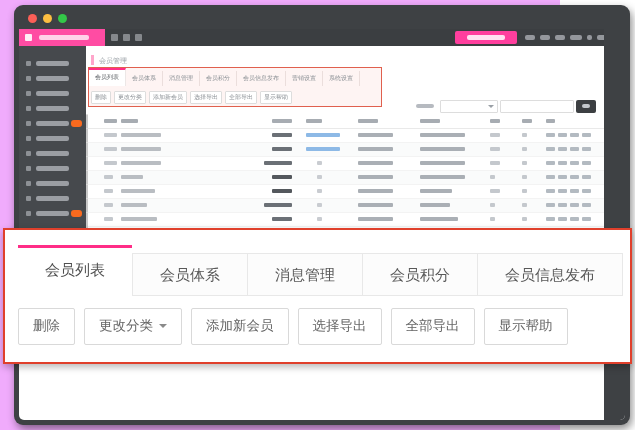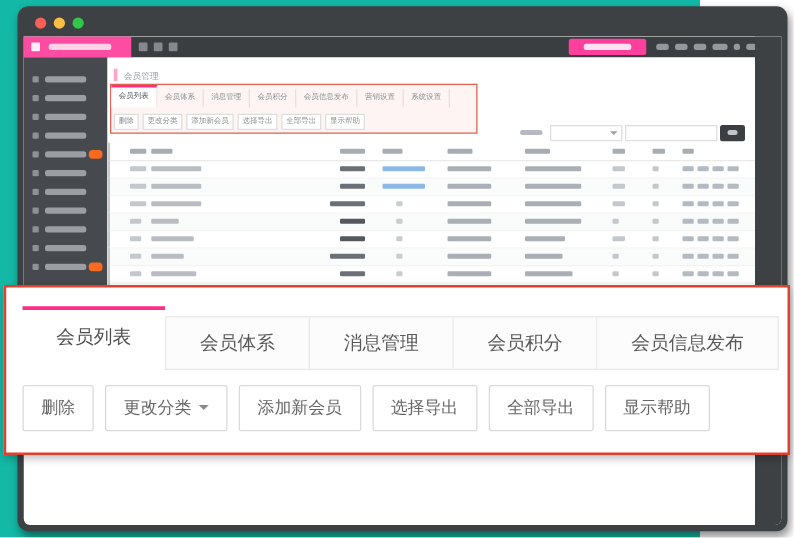--- a/index.html
+++ b/index.html
@@ -1,17 +1,17 @@
 <!DOCTYPE html>
 <html><head>
 <meta charset="utf-8">
 <style>
   html,body{margin:0;padding:0;background:#fff;width:635px;height:430px;overflow:hidden;
     font-family:"Liberation Sans", sans-serif;}
-  .page{position:relative;width:560px;height:430px;background:#14b8a6;}
+  .page{position:relative;width:560px;height:430px;background:#f0abfc;}
 
   
   .window{position:absolute;left:14px;top:5px;width:616px;height:420px;background:#3e4144;
     border-radius:9px;box-shadow:2px 4px 8px rgba(0,0,0,.45);}
   .titlebar{position:absolute;left:0;top:0;right:0;height:24px;}
   .light{position:absolute;top:9px;width:9px;height:9px;border-radius:50%;}
   .light.r{left:14px;background:#fb5f57;}
   .light.y{left:29px;background:#fdbe41;}
   .light.g{left:44px;background:#33c748;}
   .content{position:absolute;left:5px;right:5px;top:24px;bottom:5px;background:#fff;

